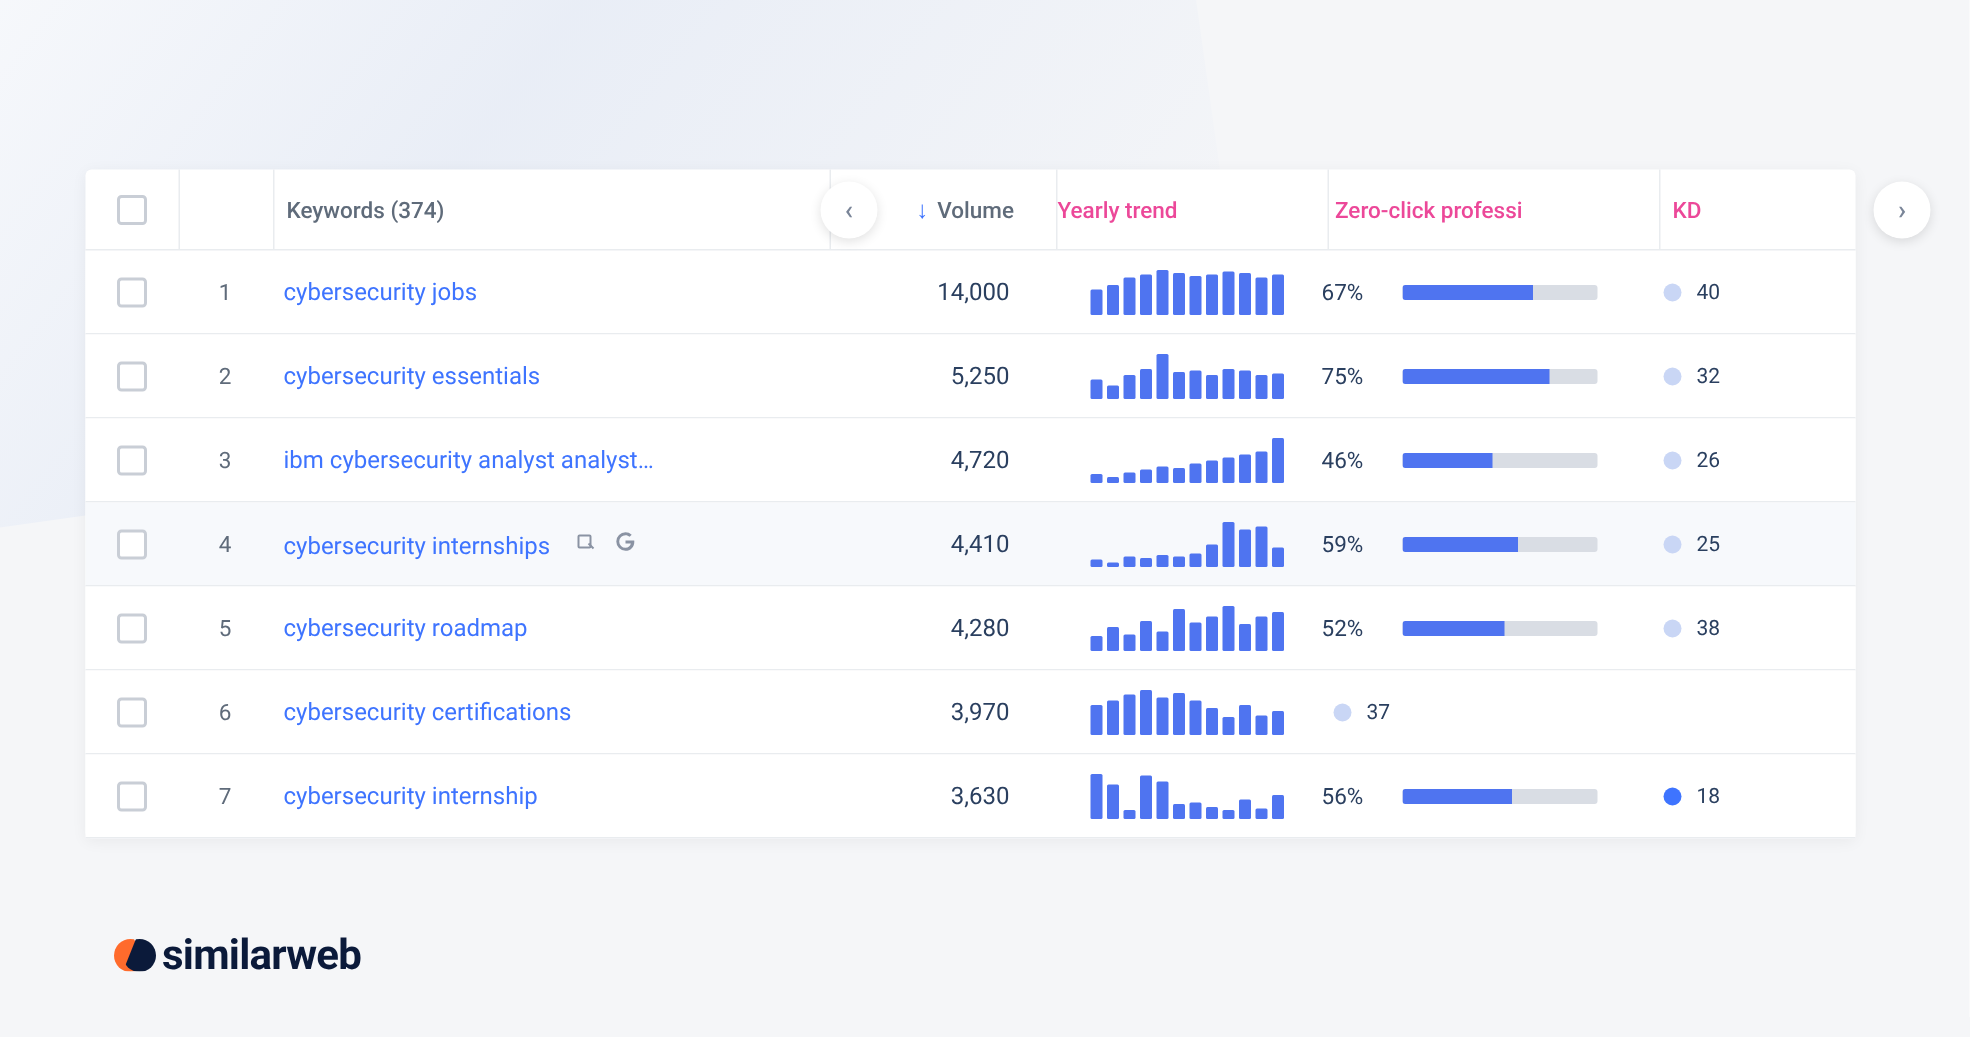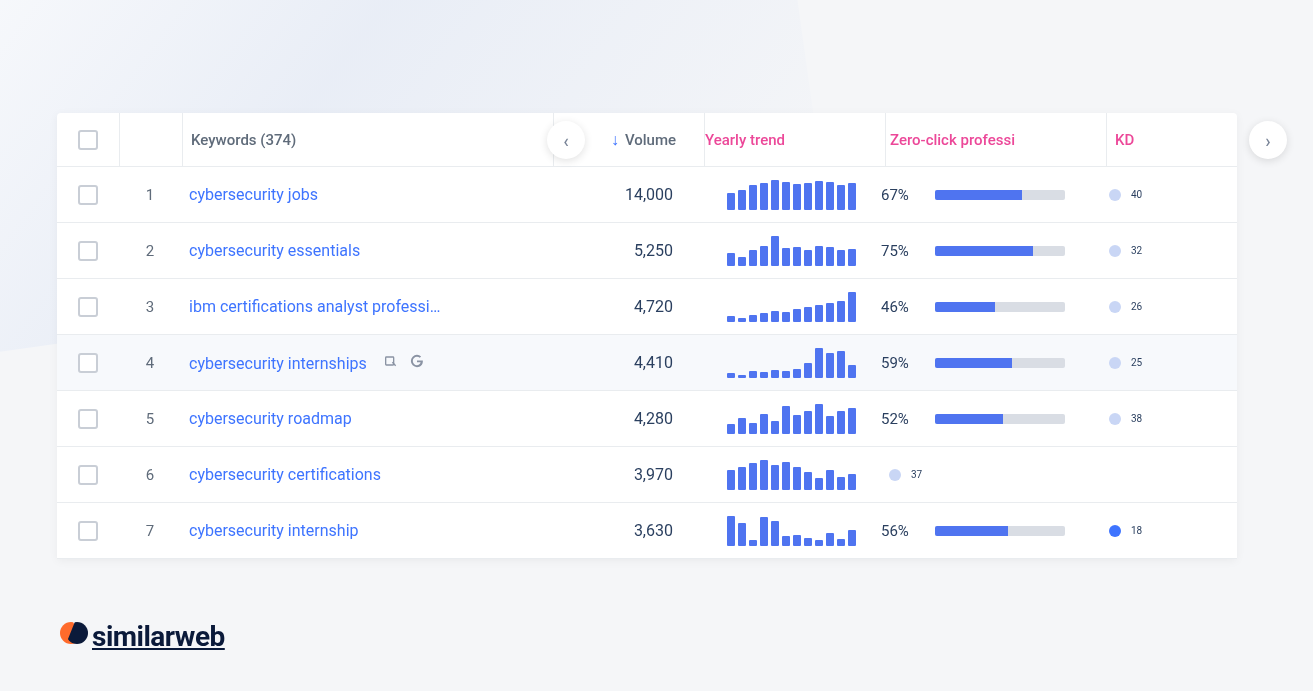--- a/index.html
+++ b/index.html
@@ -103,21 +103,21 @@
     overflow: hidden;
   }
   .zc-fill {
     height: 100%;
     background: #4f74f0;
   }
 
   .kd-dot {
     width: 12px; height: 12px; border-radius: 50%;
   }
-  .kd-val { color:#2a3f5f; font-size:10px; }
+  .kd-val { color:#2a3f5f; font-size:14px; }
 
   .sort-arrow {
     color: #3e74ff;
     font-size: 16px;
     line-height: 1;
   }
 
   .scroll-btn {
     position: absolute;
     width: 38px; height: 38px;
@@ -131,30 +131,29 @@
     cursor: pointer;
   }
   .scroll-left  { left: 490px; }
   .scroll-right { left: 1192px; }
 
   .hover-icons { display:flex; gap:10px; color:#8a93a3; margin-left: 6px; }
   .hover-icons svg { width:16px; height:16px; }
 
   .brand {
     position: absolute;
-    left: 60px;
+    left: 76px;
     bottom: 38px;
     display: flex;
-    align-items: flex-start;
+    align-items: center;
     gap: 6px;
     color: #0b1a3a;
     font-weight: 700;
     font-size: 28px;
     letter-spacing: -0.5px;
-    text-decoration: underline;
   }
   .brand-mark {
     width: 26px; height: 26px; position: relative;
   }
   .brand-mark .a, .brand-mark .b {
     position:absolute; width:22px; height:22px; border-radius:50%;
   }
   .brand-mark .a { background:#ff6b2c; left:0; top:2px; clip-path: polygon(0 0, 60% 0, 100% 100%, 0 100%); }
   .brand-mark .b { background:#0b1a3a; left:6px; top:2px; clip-path: polygon(40% 0, 100% 0, 100% 100%, 0 100%); }
 
@@ -275,21 +274,21 @@
           <span class="kd-dot" style="background: rgb(201, 214, 245);"></span>
           <span class="kd-val">32</span>
         </div>
       </div>
       <div class="row">
         <div class="col-chk">
           <div class="checkbox"></div>
         </div>
         <div class="col-idx">3</div>
         <div class="col-kw">
-          <span class="kw-link">ibm certifications analyst professi…</span>
+          <span class="kw-link">ibm cybersecurity analyst analyst…</span>
         </div>
         <div class="col-vol">4,720</div>
         <div class="col-trend">
           <div class="sparkline">
             <div style="height: 6px;"></div>
             <div style="height: 4px;"></div>
             <div style="height: 7px;"></div>
             <div style="height: 9px;"></div>
             <div style="height: 11px;"></div>
             <div style="height: 10px;"></div>

